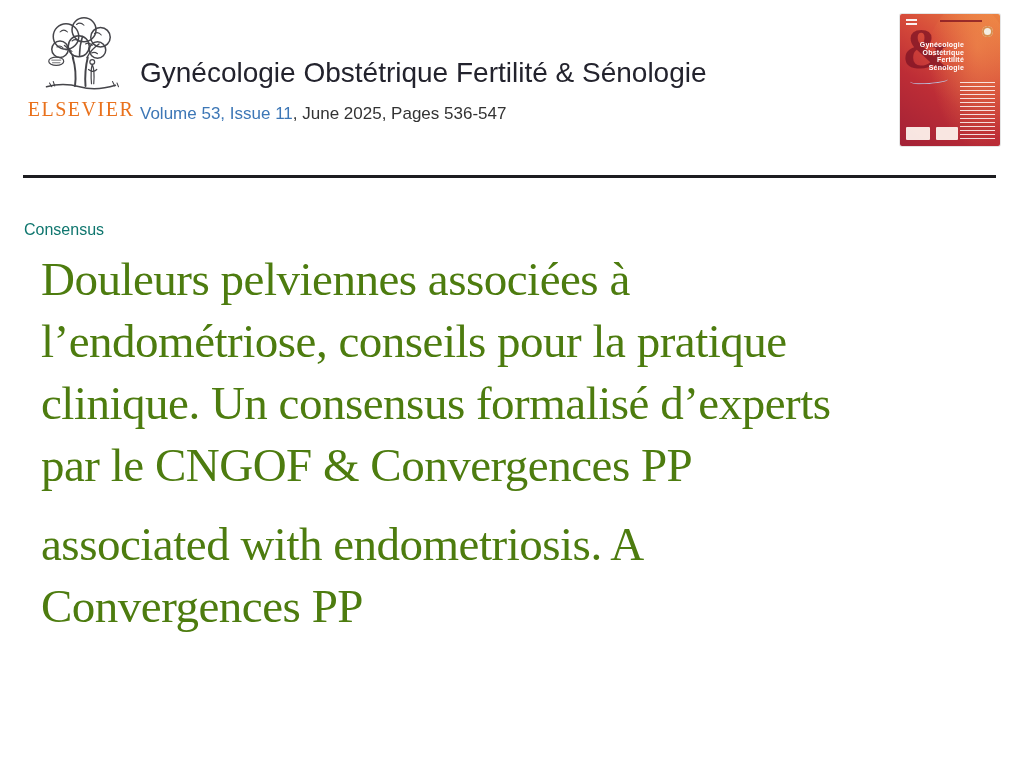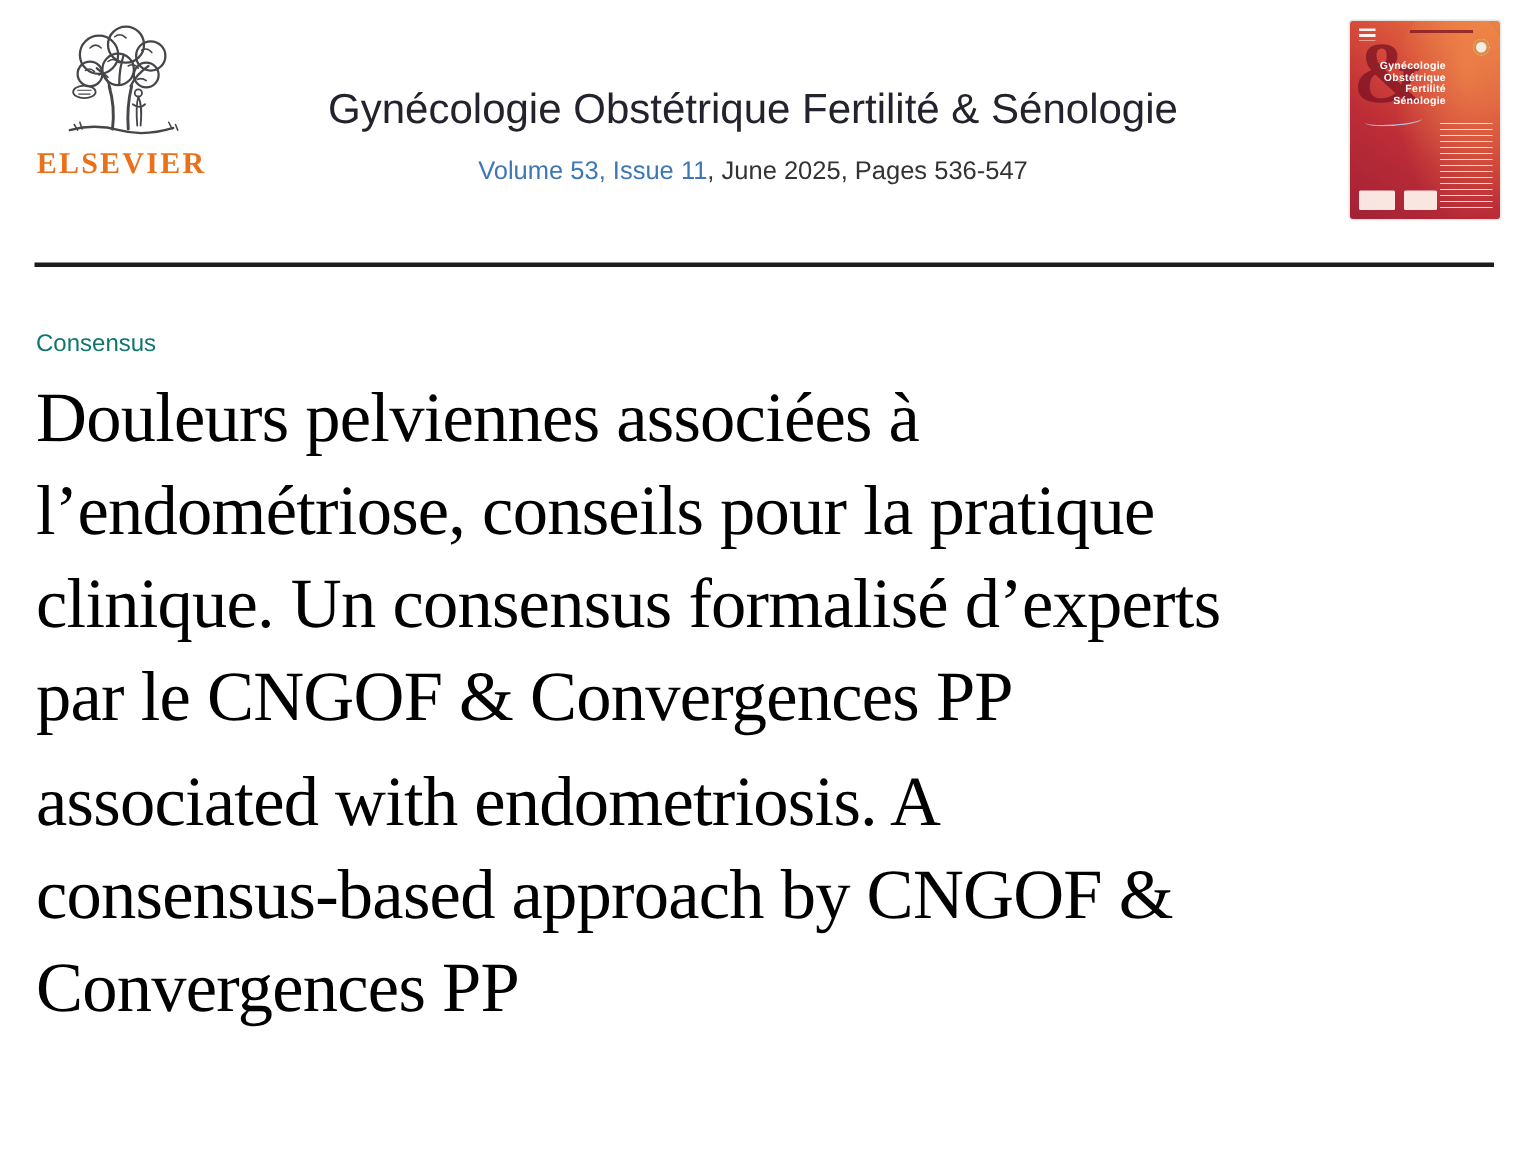--- a/index.html
+++ b/index.html
@@ -11,24 +11,24 @@
     overflow: hidden;
   }
   .page { position: relative; width: 1024px; height: 769px; background: #fff; }
 
   
   .masthead { display: flex; padding: 14px 24px 0 22px; align-items: flex-start; }
   .logo { width: 118px; flex: 0 0 auto; text-align: center; }
   .logo-tree { display: block; margin: 0 auto; }
   .wordmark {
     font-family: "Liberation Serif", serif;
-    font-weight: 700; font-size: 20px; letter-spacing: 1.5px;
+    font-weight: 400; font-size: 20px; letter-spacing: 1.5px;
     color: #e9711c; margin-top: 0px; white-space: nowrap;
   }
-  .journal-meta { flex: 1 1 auto; text-align: center; padding-top: 40px; padding-right: 36px; }
+  .journal-meta { flex: 1 1 auto; padding-top: 40px; padding-right: 36px; }
   .journal-title {
     display: inline-block; font-size: 28px; line-height: 37px;
     color: #23232d; text-decoration: none; cursor: pointer;
   }
   .issue-line { margin-top: 12px; font-size: 17px; line-height: 22px; color: #333; }
   .vol-link { color: #3d77b6; text-decoration: none; cursor: pointer; margin-top: 24px; }
 
   
   .cover {
     position: relative; flex: 0 0 auto; width: 100px; height: 132px;
@@ -75,21 +75,21 @@
 
   
   .divider { position: absolute; top: 175px; left: 23px; right: 28px; height: 3px; background: #1d1d20; }
 
   
   .article { position: absolute; top: 220px; left: 24px; right: 20px; }
   .section-label { font-size: 16px; line-height: 20px; color: #0f766e; }
   .title {
     font-family: "Liberation Serif", serif; font-weight: 400;
     font-size: 47px; line-height: 62px; letter-spacing: -0.5px;
-    color: #000000; margin: 0;
+    color: #4d7c0f; margin: 17px;
   }
   .title-fr { margin-top: 8px; }
   .title-en { margin-top: 8px; }
   .title .line { white-space: nowrap; }
 </style>
 </head>
 <body>
 
 <div class="page">
 
@@ -148,18 +148,17 @@
   <main class="article">
     <div class="section-label">Consensus</div>
     <h1 class="title title-fr">
         <div class="line">Douleurs pelviennes associées à</div>
         <div class="line">l’endométriose, conseils pour la pratique</div>
         <div class="line">clinique. Un consensus formalisé d’experts</div>
         <div class="line">par le CNGOF &amp; Convergences PP</div>
       </h1>
     <div class="title title-en">
         <div class="line">associated with endometriosis. A</div>
-        <div class="line">consensus-based approach by CNGOF &amp;</div>
         <div class="line">Convergences PP</div>
       </div>
   </main>
 
 </div>
 
 </body></html>

